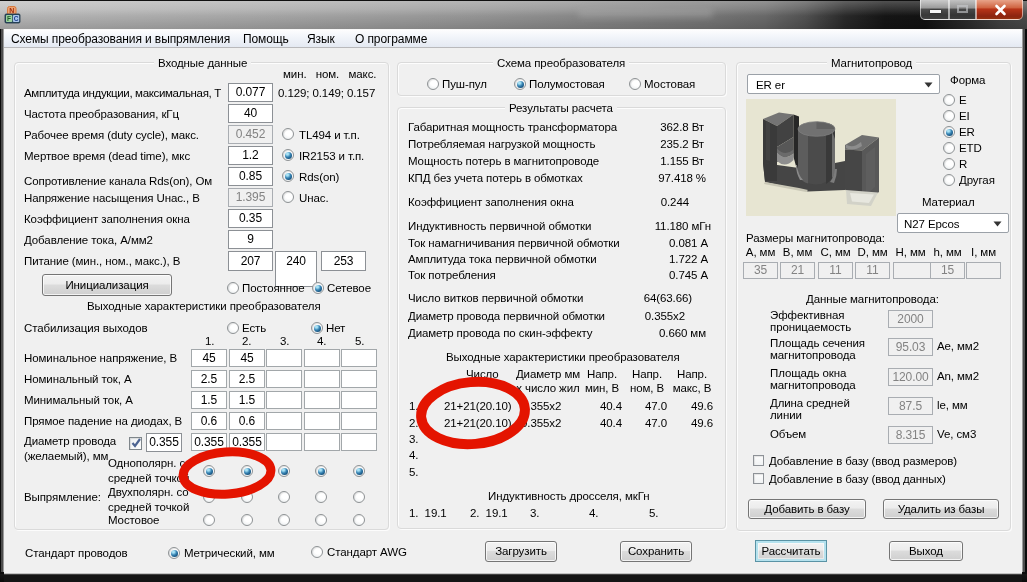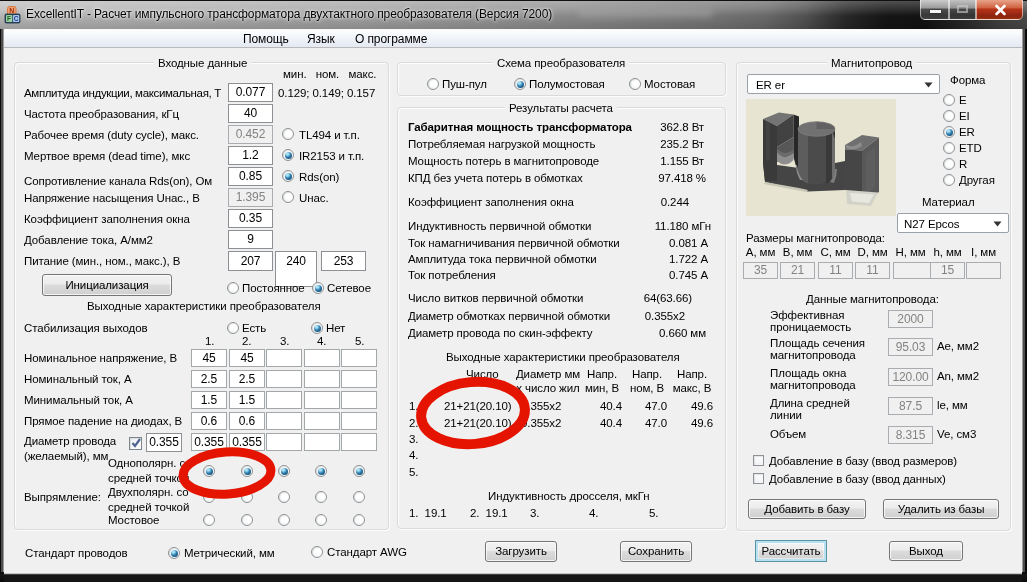--- a/index.html
+++ b/index.html
@@ -70,36 +70,36 @@
       box-shadow:inset 0 0 0 1px rgba(255,255,255,0.75);}
   .btnf{border:1px solid #5a93a5;box-shadow:inset 0 0 0 2px #b5e2ee, inset 0 0 0 3px rgba(255,255,255,0.5);border-radius:0;}
 </style>
 </head>
 <body>
 <div class="win">
 
   <div class="tbar"></div>
   <div class="ghost"></div>
   <div class="abs" id="appicon" style="left:6px;top:7px;width:15px;height:15px;"></div>
-  <div class="ttext">ExcellentIT - Расчет импульсного трансформатора двухтактного преобразователя (Версия 7200)</div>
   <div class="wbtns">
     <div class="wb wbmin">
         <div class="abs" style="left:9px;top:10px;width:11px;height:3px;background:#f5f5f5;box-shadow:0 0 2px rgba(0,0,0,0.6);"></div>
       </div>
     <div class="wb wbmax">
         <div class="abs" style="left:7px;top:5px;width:11px;height:8px;border:2px solid #c9ccce;opacity:0.6;box-sizing:border-box;"></div>
       </div>
     <div class="wb wbcls">
       <svg class="abs" style="left:17px;top:3px;" width="13" height="14" viewBox="0 0 13 14">
         <path d="M2.5 3 L10.5 11 M10.5 3 L2.5 11" stroke="#ffffff" stroke-width="2.6" stroke-linecap="round"></path>
       </svg>
     </div>
   </div>
 
   <div class="mbar"></div>
+  <div class="mi" style="left:11px;">Схемы преобразования и выпрямления</div>
   <div class="mi" style="left:243px;">Помощь</div>
   <div class="mi" style="left:307px;">Язык</div>
   <div class="mi" style="left:355px;">О программе</div>
 
   <div class="bl"></div>
     <div class="br"></div>
     <div class="bb2"></div>
     <div class="bb"></div>
   <div class="client"></div>
 
@@ -243,21 +243,21 @@
   <div class="gb" style="left:397px;top:107px;width:329px;height:422px;"></div>
   <div class="gbt" style="left:505px;top:101px;">Результаты расчета</div>
   <div id="midpanel">
     <div class="rb" style="left:427px;top:78px;"></div>
     <div class="lbl" style="left:442px;top:77px;">Пуш-пул</div>
     <div class="rb sel" style="left:514px;top:78px;"></div>
     <div class="lbl" style="left:529px;top:77px;">Полумостовая</div>
     <div class="rb" style="left:629px;top:78px;"></div>
     <div class="lbl" style="left:644px;top:77px;">Мостовая</div>
 
-    <div class="lbl" style="left:408px;top:120px;font-weight:bold;">Габаритная мощность трансформатора</div>
+    <div class="lbl" style="left:408px;top:120px;">Габаритная мощность трансформатора</div>
     <div class="lbl rgt" style="left:604px;top:120px;width:100px;">362.8 Вт</div>
     <div class="lbl" style="left:408px;top:137px;">Потребляемая нагрузкой мощность</div>
     <div class="lbl rgt" style="left:604px;top:137px;width:100px;">235.2 Вт</div>
     <div class="lbl" style="left:408px;top:154px;">Мощность потерь в магнитопроводе</div>
     <div class="lbl rgt" style="left:604px;top:154px;width:100px;">1.155 Вт</div>
     <div class="lbl" style="left:408px;top:171px;">КПД без учета потерь в обмотках</div>
     <div class="lbl rgt" style="left:606px;top:171px;width:100px;">97.418 %</div>
 
     <div class="lbl" style="left:408px;top:195px;">Коэффициент заполнения окна</div>
     <div class="lbl rgt" style="left:589px;top:195px;width:100px;">0.244</div>
@@ -266,21 +266,21 @@
     <div class="lbl rgt" style="left:611px;top:219px;width:100px;">11.180 мГн</div>
     <div class="lbl" style="left:408px;top:236px;">Ток намагничивания первичной обмотки</div>
     <div class="lbl rgt" style="left:608px;top:236px;width:100px;">0.081 А</div>
     <div class="lbl" style="left:408px;top:252px;">Амплитуда тока первичной обмотки</div>
     <div class="lbl rgt" style="left:608px;top:252px;width:100px;">1.722 А</div>
     <div class="lbl" style="left:408px;top:268px;">Ток потребления</div>
     <div class="lbl rgt" style="left:608px;top:268px;width:100px;">0.745 А</div>
 
     <div class="lbl" style="left:408px;top:291px;">Число витков первичной обмотки</div>
     <div class="lbl rgt" style="left:592px;top:291px;width:100px;">64(63.66)</div>
-    <div class="lbl" style="left:408px;top:309px;">Диаметр обмотках первичной обмотки</div>
+    <div class="lbl" style="left:408px;top:309px;">Диаметр провода первичной обмотки</div>
     <div class="lbl rgt" style="left:585px;top:309px;width:100px;">0.355x2</div>
     <div class="lbl" style="left:408px;top:326px;">Диаметр провода по скин-эффекту</div>
     <div class="lbl rgt" style="left:606px;top:326px;width:100px;">0.660 мм</div>
 
     <div class="lbl" style="left:446px;top:350px;">Выходные характеристики преобразователя</div>
     <div class="lbl" style="left:466px;top:367px;">Число</div>
     <div class="lbl ctr" style="left:508px;top:367px;width:80px;">Диаметр мм</div>
     <div class="lbl ctr" style="left:508px;top:381px;width:80px;">х число жил</div>
     <div class="lbl ctr" style="left:582px;top:367px;width:40px;">Напр.</div>
     <div class="lbl ctr" style="left:582px;top:381px;width:40px;">мин, В</div>

